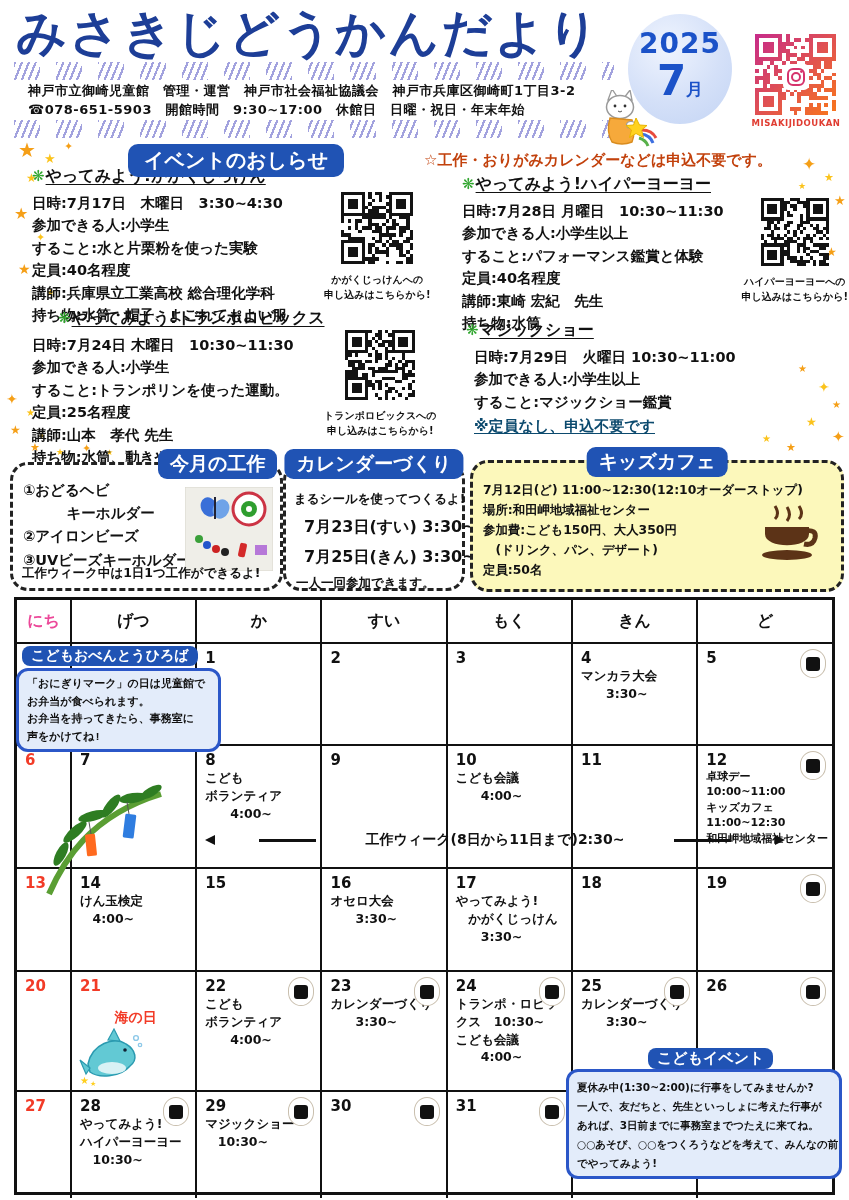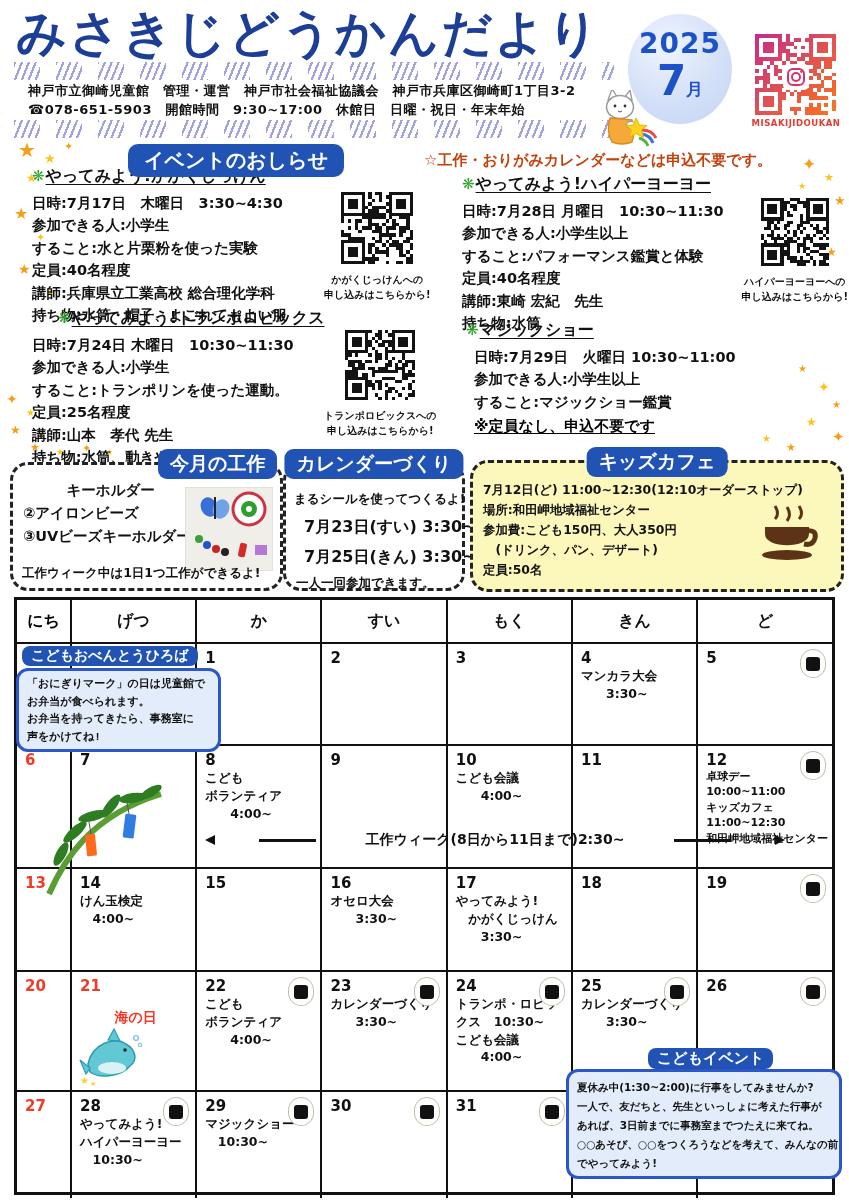--- a/index.html
+++ b/index.html
@@ -35,42 +35,42 @@
 
   
   .event{position:absolute;display:flex;gap:4px;z-index:1;}
   .ev-title-row{white-space:nowrap;margin-bottom:5px;}
   .clover{color:#2ea52c;font-size:15px;font-weight:bold;margin-right:1px;}
   .ev-title{font-size:16px;font-weight:bold;text-decoration:underline;text-underline-offset:3px;}
   .ev-lines div{font-size:14.5px;font-weight:bold;line-height:1.55;white-space:nowrap;}
   .qr-col{display:flex;flex-direction:column;align-items:center;}
   .qr-caption{margin-top:4px;}
   .qr-caption div{font-size:10px;font-weight:bold;line-height:1.5;white-space:nowrap;text-align:center;}
-  .ev-note{color:#000000;font-size:15px;font-weight:bold;text-decoration:underline;text-underline-offset:2px;margin-top:4px;white-space:nowrap;}
+  .ev-note{color:#0c4a6e;font-size:15px;font-weight:bold;text-decoration:underline;text-underline-offset:2px;margin-top:4px;white-space:nowrap;}
 
   
   .dash-box{position:absolute;border:3px dashed #222;border-radius:18px;background:#fff;z-index:1;}
   .box-tab{position:absolute;top:-16px;background:#2053b4;color:#fff;font-weight:bold;font-size:19px;
      padding:2px 12px;border-radius:9px;white-space:nowrap;z-index:3;}
   .craft-items div{font-size:14.5px;font-weight:bold;line-height:1.6;white-space:pre;}
   .craft-footer{position:absolute;left:9px;bottom:6px;font-size:12.5px;font-weight:bold;white-space:nowrap;}
   .calbox-lead{font-size:12.5px;font-weight:bold;margin:26px 0 4px 8px;white-space:nowrap;}
   .calbox-dates div{font-size:16px;font-weight:bold;line-height:1.9;margin-left:18px;white-space:nowrap;}
   .calbox-footer{font-size:12.5px;font-weight:bold;margin:2px 0 0 10px;white-space:nowrap;}
   .cafe-lines{padding:17px 8px 0 10px;}
   .cafe-lines div{font-size:12.4px;font-weight:bold;line-height:1.62;white-space:pre;}
 
   
   #calendar-grid{position:absolute;left:14px;top:597px;width:821px;height:598px;
      display:grid;grid-template-columns:55px repeat(6,1fr);
      grid-template-rows:44px 102px 123px 103px 120px 106px;
      border:3px solid #111;background:#fff;box-sizing:border-box;z-index:1;}
   .cal-head{border-right:2px solid #111;border-bottom:2px solid #111;display:flex;align-items:center;justify-content:center;
      font-weight:bold;font-size:16px;}
-  .cal-head.red{color:#000000;}
+  .cal-head.red{color:#ec4899;}
   .cal-cell{position:relative;border-right:2px solid #111;border-bottom:2px solid #111;padding:4px 4px 2px 8px;box-sizing:border-box;}
   .cal-head.last-col,.cal-cell.last-col{border-right:none;}
   .cal-cell.last-row{border-bottom:none;}
   .dnum{font-size:15px;font-weight:bold;}
   .dnum.red{color:#f23b27;}
   .cline{font-size:12.5px;font-weight:bold;line-height:1.42;white-space:pre;}
   .compact .cline{font-size:11px;line-height:1.4;}
   .holiday{color:#f23b27;font-size:14px;font-weight:bold;text-align:center;margin-top:14px;}
   .onigiri{position:absolute;top:5px;right:6px;width:24px;height:27px;background:#fff;border:1.5px solid #c9bfae;
      border-radius:50%/46%;display:flex;align-items:center;justify-content:center;}
@@ -1205,20 +1205,21 @@
         <div>参加できる人:小学生以上</div>
         <div>すること:マジックショー鑑賞</div>
       </div>
     <div class="ev-note" style="margin-left:8px;">※定員なし、申込不要です</div>
   </div>
 </div>
 
 <div class="dash-box" style="left:10px;top:462px;width:267px;height:123px;">
   <div class="box-tab" style="left:145px;">今月の工作</div>
   <div class="craft-items" style="margin:14px 0 0 10px;">
+      <div>①おどるヘビ</div>
       <div>　　　キーホルダー</div>
       <div>②アイロンビーズ</div>
       <div>③UVビーズキーホルダー</div>
     </div>
   <div class="abs" style="right:7px;top:22px;">
     <svg width="88" height="84" viewBox="0 0 88 84">
       <rect width="88" height="84" fill="#efeee8" stroke="#d8d6cc"></rect>
       <ellipse cx="24" cy="20" rx="8" ry="10" fill="#3a6fd8" transform="rotate(-25 24 20)"></ellipse>
       <ellipse cx="36" cy="22" rx="8" ry="10" fill="#6fa3e8" transform="rotate(25 36 22)"></ellipse>
       <line x1="30" y1="10" x2="30" y2="32" stroke="#223" stroke-width="2"></line>

